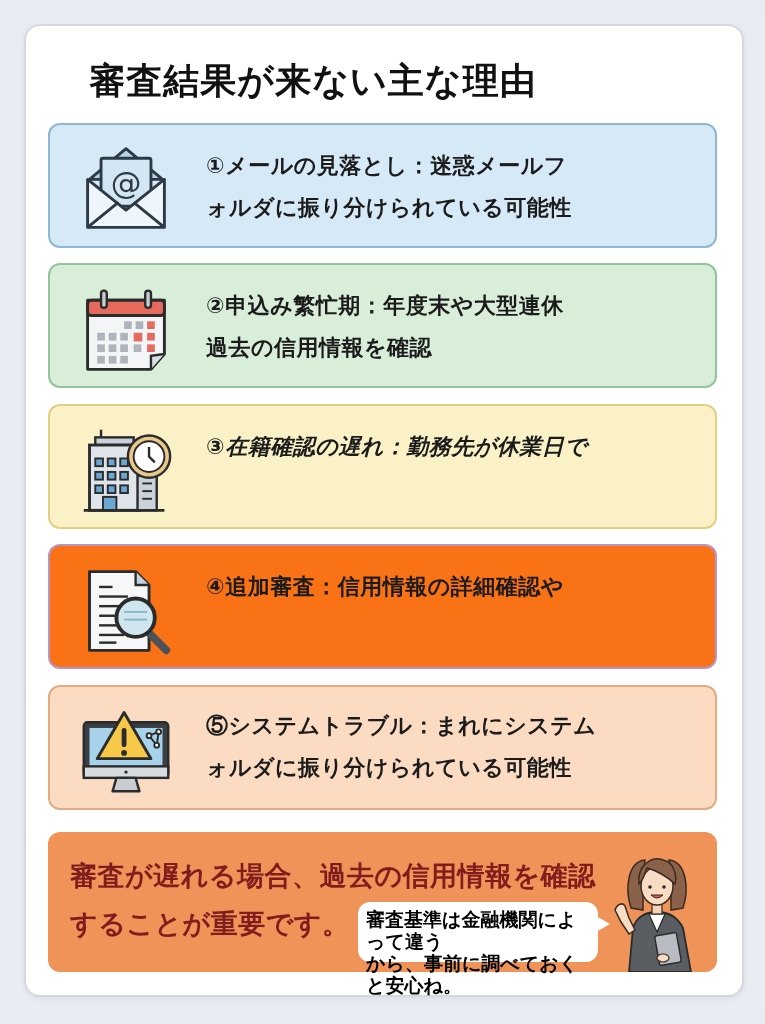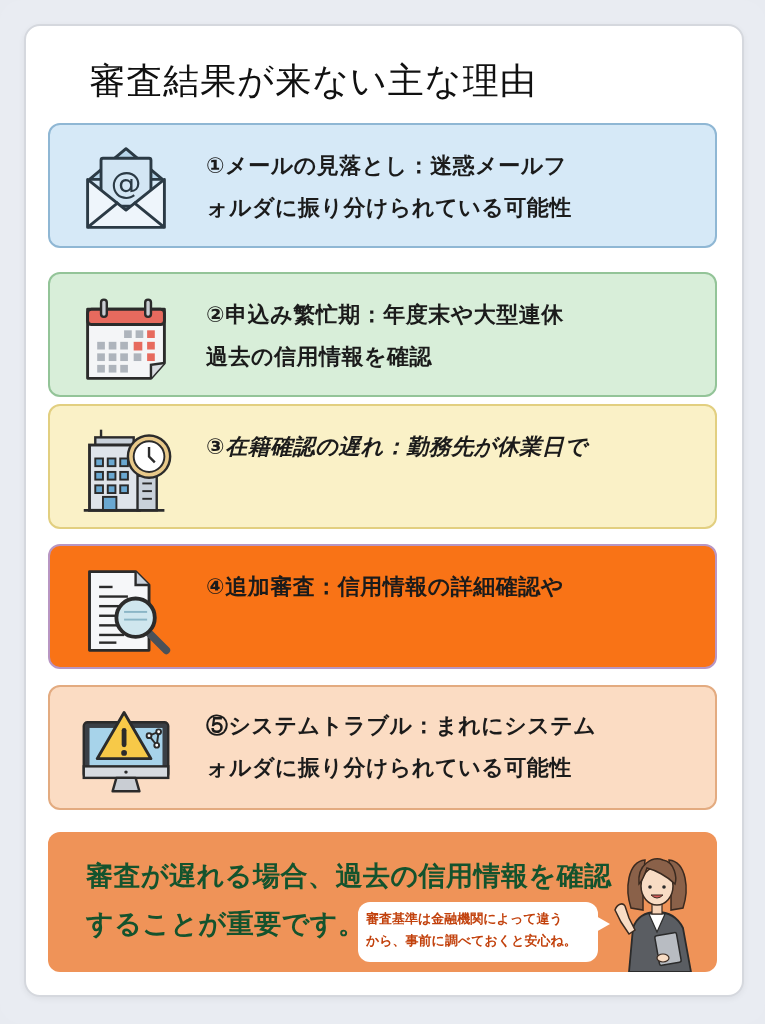--- a/index.html
+++ b/index.html
@@ -13,56 +13,55 @@
       position: absolute; left: 0; top: 0; width: 765px; height: 1024px;
       background: #e9ecf2; border-radius: 22px;
     }
     .card {
       position: absolute; left: 24px; top: 24px; width: 720px; height: 973px;
       background: #ffffff; border: 2px solid #d5d8de; border-radius: 16px;
       box-shadow: 0 2px 6px rgba(0,0,0,0.06);
     }
     .title {
       position: absolute; left: 0; top: 56px; width: 626px; text-align: center;
-      font-size: 36px; font-weight: normal; color: #111; letter-spacing: 1px;
+      font-size: 36px; font-weight: bold; color: #111; letter-spacing: 1px;
       line-height: 50px;
     }
     .reason {
       position: absolute; left: 48px; width: 669px; height: 125px;
       border-radius: 12px; border: 2px solid;
     }
     .reason .icon {
       position: absolute; left: 28px; top: 16px; width: 96px; height: 96px;
     }
     .reason .text {
       position: absolute; left: 156px; top: 20px; width: 500px;
       font-size: 22px; font-weight: bold; color: #1b1b1b; line-height: 42px;
       letter-spacing: 0.5px;
     }
     .r1 { top: 123px; background: #d6e9f7; border-color: #8fb7d4; }
-    .r2 { top: 272px; background: #d8eed9; border-color: #93c498; }
+    .r2 { top: 263px; background: #d8eed9; border-color: #93c498; }
     .r3 { top: 404px; background: #faf1c7; border-color: #e2cf80; font-style: italic; }
     .r4 { top: 544px; background: #f97316; border-color: #b896c3; }
     .r5 { top: 685px; background: #fbdcc3; border-color: #e3ab80; font-family: Liberation Mono, monospace; }
 
     .summary {
       position: absolute; left: 48px; top: 832px; width: 669px; height: 140px;
       background: #ef9358; border-radius: 12px;
     }
     .summary .main-text {
       position: absolute; left: 22px; top: 20px; width: 580px;
-      font-size: 27px; font-weight: bold; color: #14532d; line-height: 48px;
+      font-size: 27px; font-weight: bold; color: #7f1d1d; line-height: 48px;
       letter-spacing: 0.5px;
-      margin-left: 16px;
     }
     .bubble {
       position: absolute; left: 310px; top: 70px; width: 240px; height: 60px;
       background: #ffffff; border-radius: 12px;
       padding: 6px 8px;
-      font-size: 13px; font-weight: bold; color: #c2410c; line-height: 22px;
+      font-size: 19px; font-weight: bold; color: #000000; line-height: 22px;
     }
     .bubble::after {
       content: ""; position: absolute; right: -12px; top: 14px;
       border-left: 14px solid #ffffff; border-top: 8px solid transparent;
       border-bottom: 8px solid transparent;
     }
     .person {
       position: absolute; right: 10px; top: 18px; width: 100px; height: 122px;
     }
   </style>

